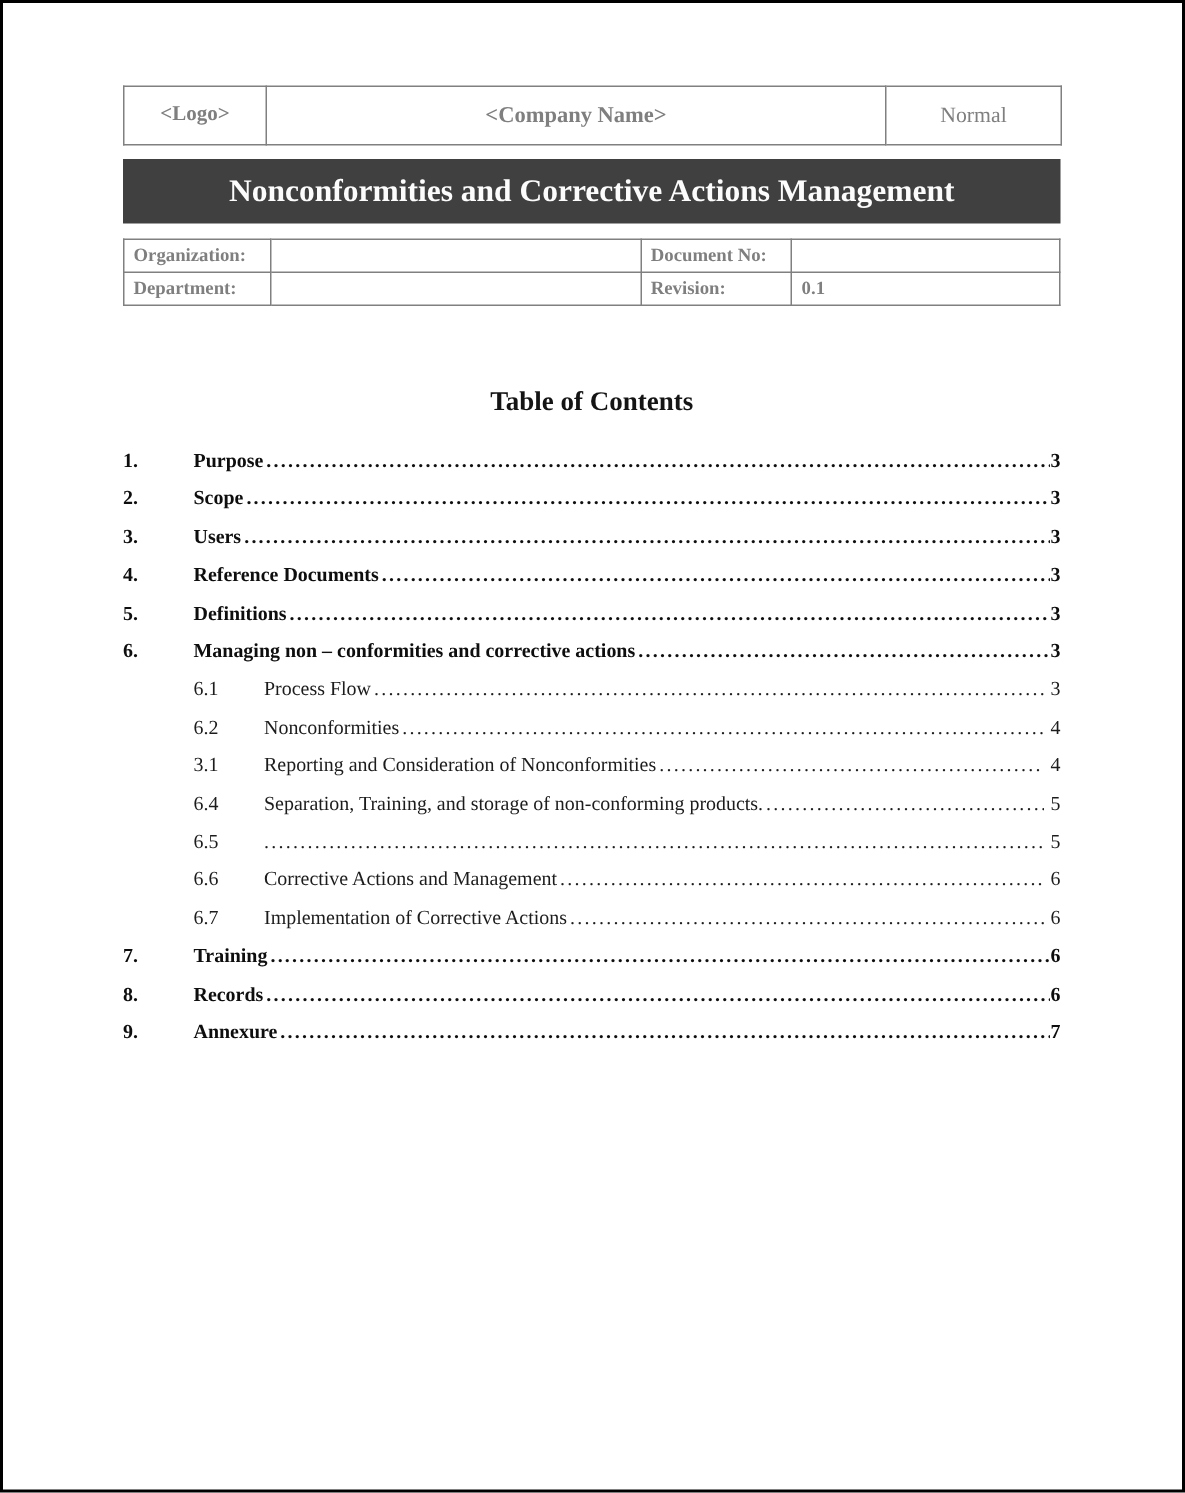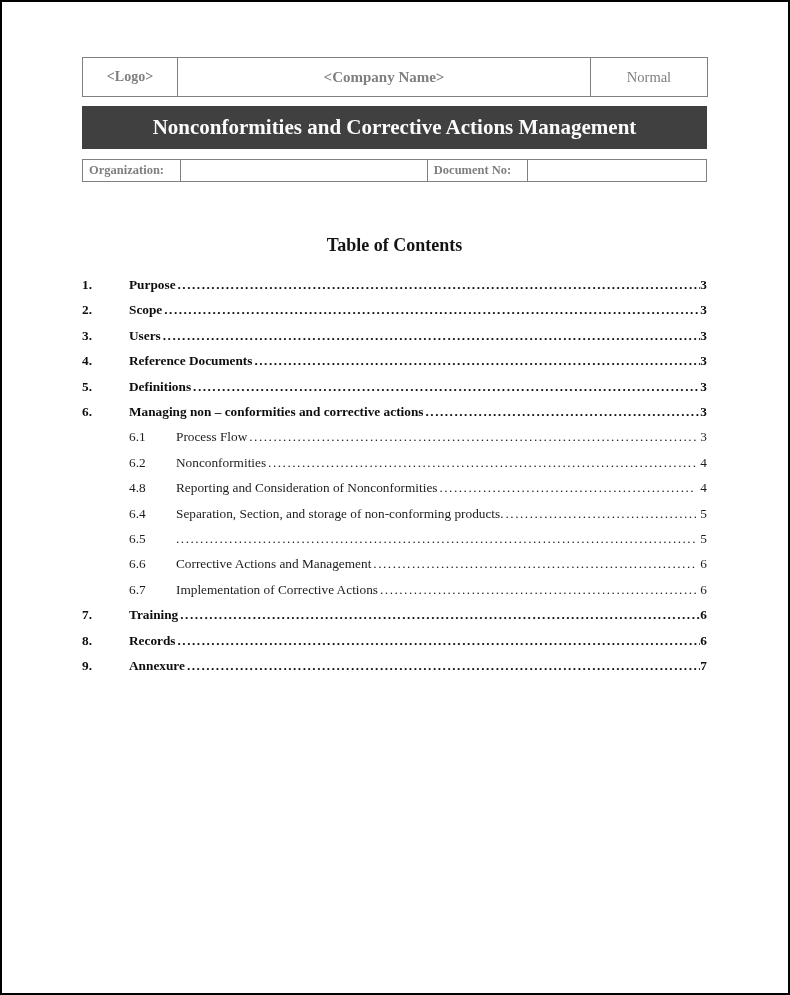--- a/index.html
+++ b/index.html
@@ -82,20 +82,26 @@
   <div class="banner">Nonconformities and Corrective Actions Management</div>
 
   <table class="info-table">
     <tbody>
       <tr>
         <td class="col-l1">Organization:</td>
         <td class="col-v1"></td>
         <td class="col-l2">Document No:</td>
         <td class="col-v2"></td>
       </tr>
+      <tr>
+        <td class="col-l1">Department:</td>
+        <td class="col-v1"></td>
+        <td class="col-l2">Revision:</td>
+        <td class="col-v2">0.1</td>
+      </tr>
     </tbody>
   </table>
 
   <div class="toc-title">Table of Contents</div>
 
   <div class="toc">
     <div class="toc-row level1">
       <span class="toc-num">1.</span>
       <span class="toc-label">Purpose</span>
       <span class="toc-leader"></span>
@@ -137,28 +143,28 @@
       <span class="toc-leader"></span>
       <span class="toc-page">3</span>
     </div>
     <div class="toc-row level2">
       <span class="toc-num">6.2</span>
       <span class="toc-label">Nonconformities</span>
       <span class="toc-leader"></span>
       <span class="toc-page">4</span>
     </div>
     <div class="toc-row level2">
-      <span class="toc-num">4.8</span>
+      <span class="toc-num">3.1</span>
       <span class="toc-label">Reporting and Consideration of Nonconformities</span>
       <span class="toc-leader"></span>
       <span class="toc-page">4</span>
     </div>
     <div class="toc-row level2">
       <span class="toc-num">6.4</span>
-      <span class="toc-label">Separation, Section, and storage of non-conforming products.</span>
+      <span class="toc-label">Separation, Training, and storage of non-conforming products.</span>
       <span class="toc-leader"></span>
       <span class="toc-page">5</span>
     </div>
     <div class="toc-row level2">
       <span class="toc-num">6.5</span>
       <span class="toc-leader"></span>
       <span class="toc-page">5</span>
     </div>
     <div class="toc-row level2">
       <span class="toc-num">6.6</span>

